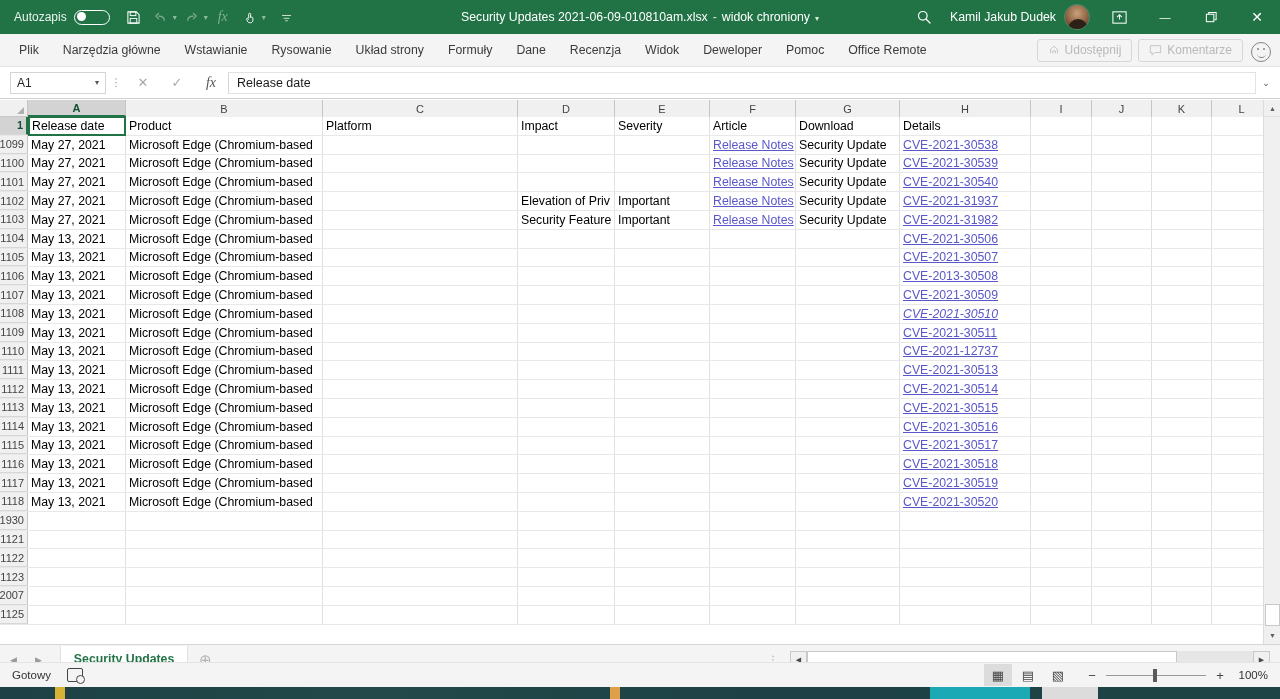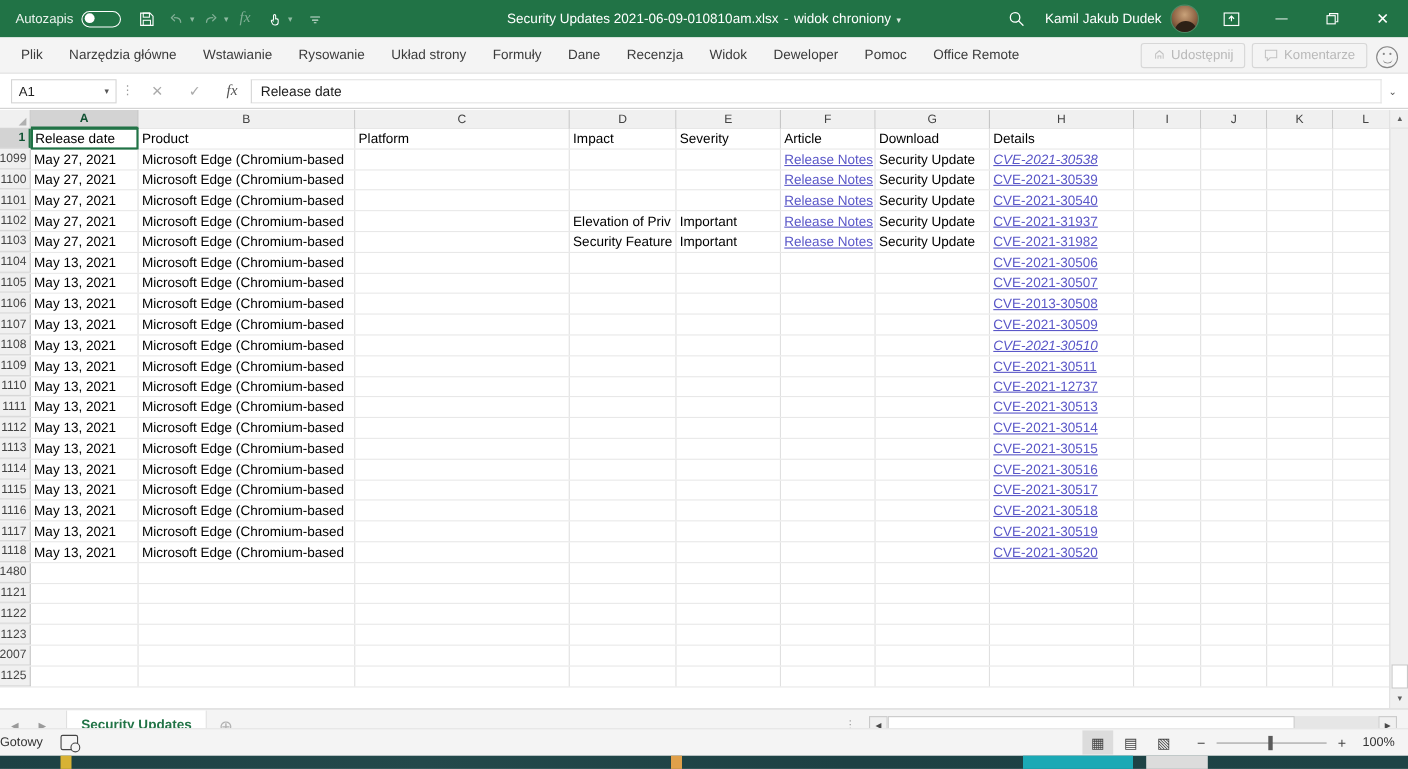--- a/index.html
+++ b/index.html
@@ -232,21 +232,21 @@
     position: absolute; left: 0; top: 0; height: 17px; width: 83%;
     background: #ffffff; border: 1px solid #c8c8c8;
   }
 
   
   .statusbar {
     position: absolute; left: 0; right: 0; bottom: 12px; height: 25px;
     background: #f4f4f4; display: flex; align-items: center;
     border-top: 1px solid #e4e4e4; font-size: 11.5px; color: #333;
   }
-  .sb-ready { }
+  .sb-ready { padding-left: 12px; }
   .sb-recicon {
     margin-left: 16px; width: 16px; height: 14px;
     border: 1.4px solid #444; border-radius: 2px; position: relative;
   }
   .sb-recicon::after {
     content: ""; position: absolute; right: -3px; bottom: -3px;
     width: 7px; height: 7px; border-radius: 50%;
     background: #f4f4f4; border: 1.4px solid #444;
   }
   .sb-views { margin-left: auto; display: flex; align-items: center; gap: 2px; }
@@ -436,21 +436,21 @@
       </div>
       <div class="row">
         <div class="rowhead">1099</div>
         <div class="cell" style="width: 98px; min-width: 98px;">May 27, 2021</div>
         <div class="cell" style="width: 197px; min-width: 197px;">Microsoft Edge (Chromium-based</div>
         <div class="cell" style="width: 195px; min-width: 195px;"></div>
         <div class="cell" style="width: 97px; min-width: 97px;"></div>
         <div class="cell" style="width: 95px; min-width: 95px;"></div>
         <div class="cell link" style="width: 86px; min-width: 86px;">Release Notes</div>
         <div class="cell" style="width: 104px; min-width: 104px;">Security Update</div>
-        <div class="cell link" style="width: 131px; min-width: 131px; font-style: italic;">CVE-2021-30538</div>
+        <div class="cell link" style="width: 131px; min-width: 131px;">CVE-2021-30538</div>
         <div class="cell" style="width: 61px; min-width: 61px;"></div>
         <div class="cell" style="width: 60px; min-width: 60px;"></div>
         <div class="cell" style="width: 60px; min-width: 60px;"></div>
         <div class="cell" style="width: 60px; min-width: 60px;"></div>
       </div>
       <div class="row">
         <div class="rowhead">1100</div>
         <div class="cell" style="width: 98px; min-width: 98px;">May 27, 2021</div>
         <div class="cell" style="width: 197px; min-width: 197px;">Microsoft Edge (Chromium-based</div>
         <div class="cell" style="width: 195px; min-width: 195px;"></div>
@@ -728,21 +728,21 @@
         <div class="cell" style="width: 95px; min-width: 95px;"></div>
         <div class="cell" style="width: 86px; min-width: 86px;"></div>
         <div class="cell" style="width: 104px; min-width: 104px;"></div>
         <div class="cell link" style="width: 131px; min-width: 131px;">CVE-2021-30520</div>
         <div class="cell" style="width: 61px; min-width: 61px;"></div>
         <div class="cell" style="width: 60px; min-width: 60px;"></div>
         <div class="cell" style="width: 60px; min-width: 60px;"></div>
         <div class="cell" style="width: 60px; min-width: 60px;"></div>
       </div>
       <div class="row">
-        <div class="rowhead">1480</div>
+        <div class="rowhead">1930</div>
         <div class="cell" style="width: 98px; min-width: 98px;"></div>
         <div class="cell" style="width: 197px; min-width: 197px;"></div>
         <div class="cell" style="width: 195px; min-width: 195px;"></div>
         <div class="cell" style="width: 97px; min-width: 97px;"></div>
         <div class="cell" style="width: 95px; min-width: 95px;"></div>
         <div class="cell" style="width: 86px; min-width: 86px;"></div>
         <div class="cell" style="width: 104px; min-width: 104px;"></div>
         <div class="cell" style="width: 131px; min-width: 131px;"></div>
         <div class="cell" style="width: 61px; min-width: 61px;"></div>
         <div class="cell" style="width: 60px; min-width: 60px;"></div>

